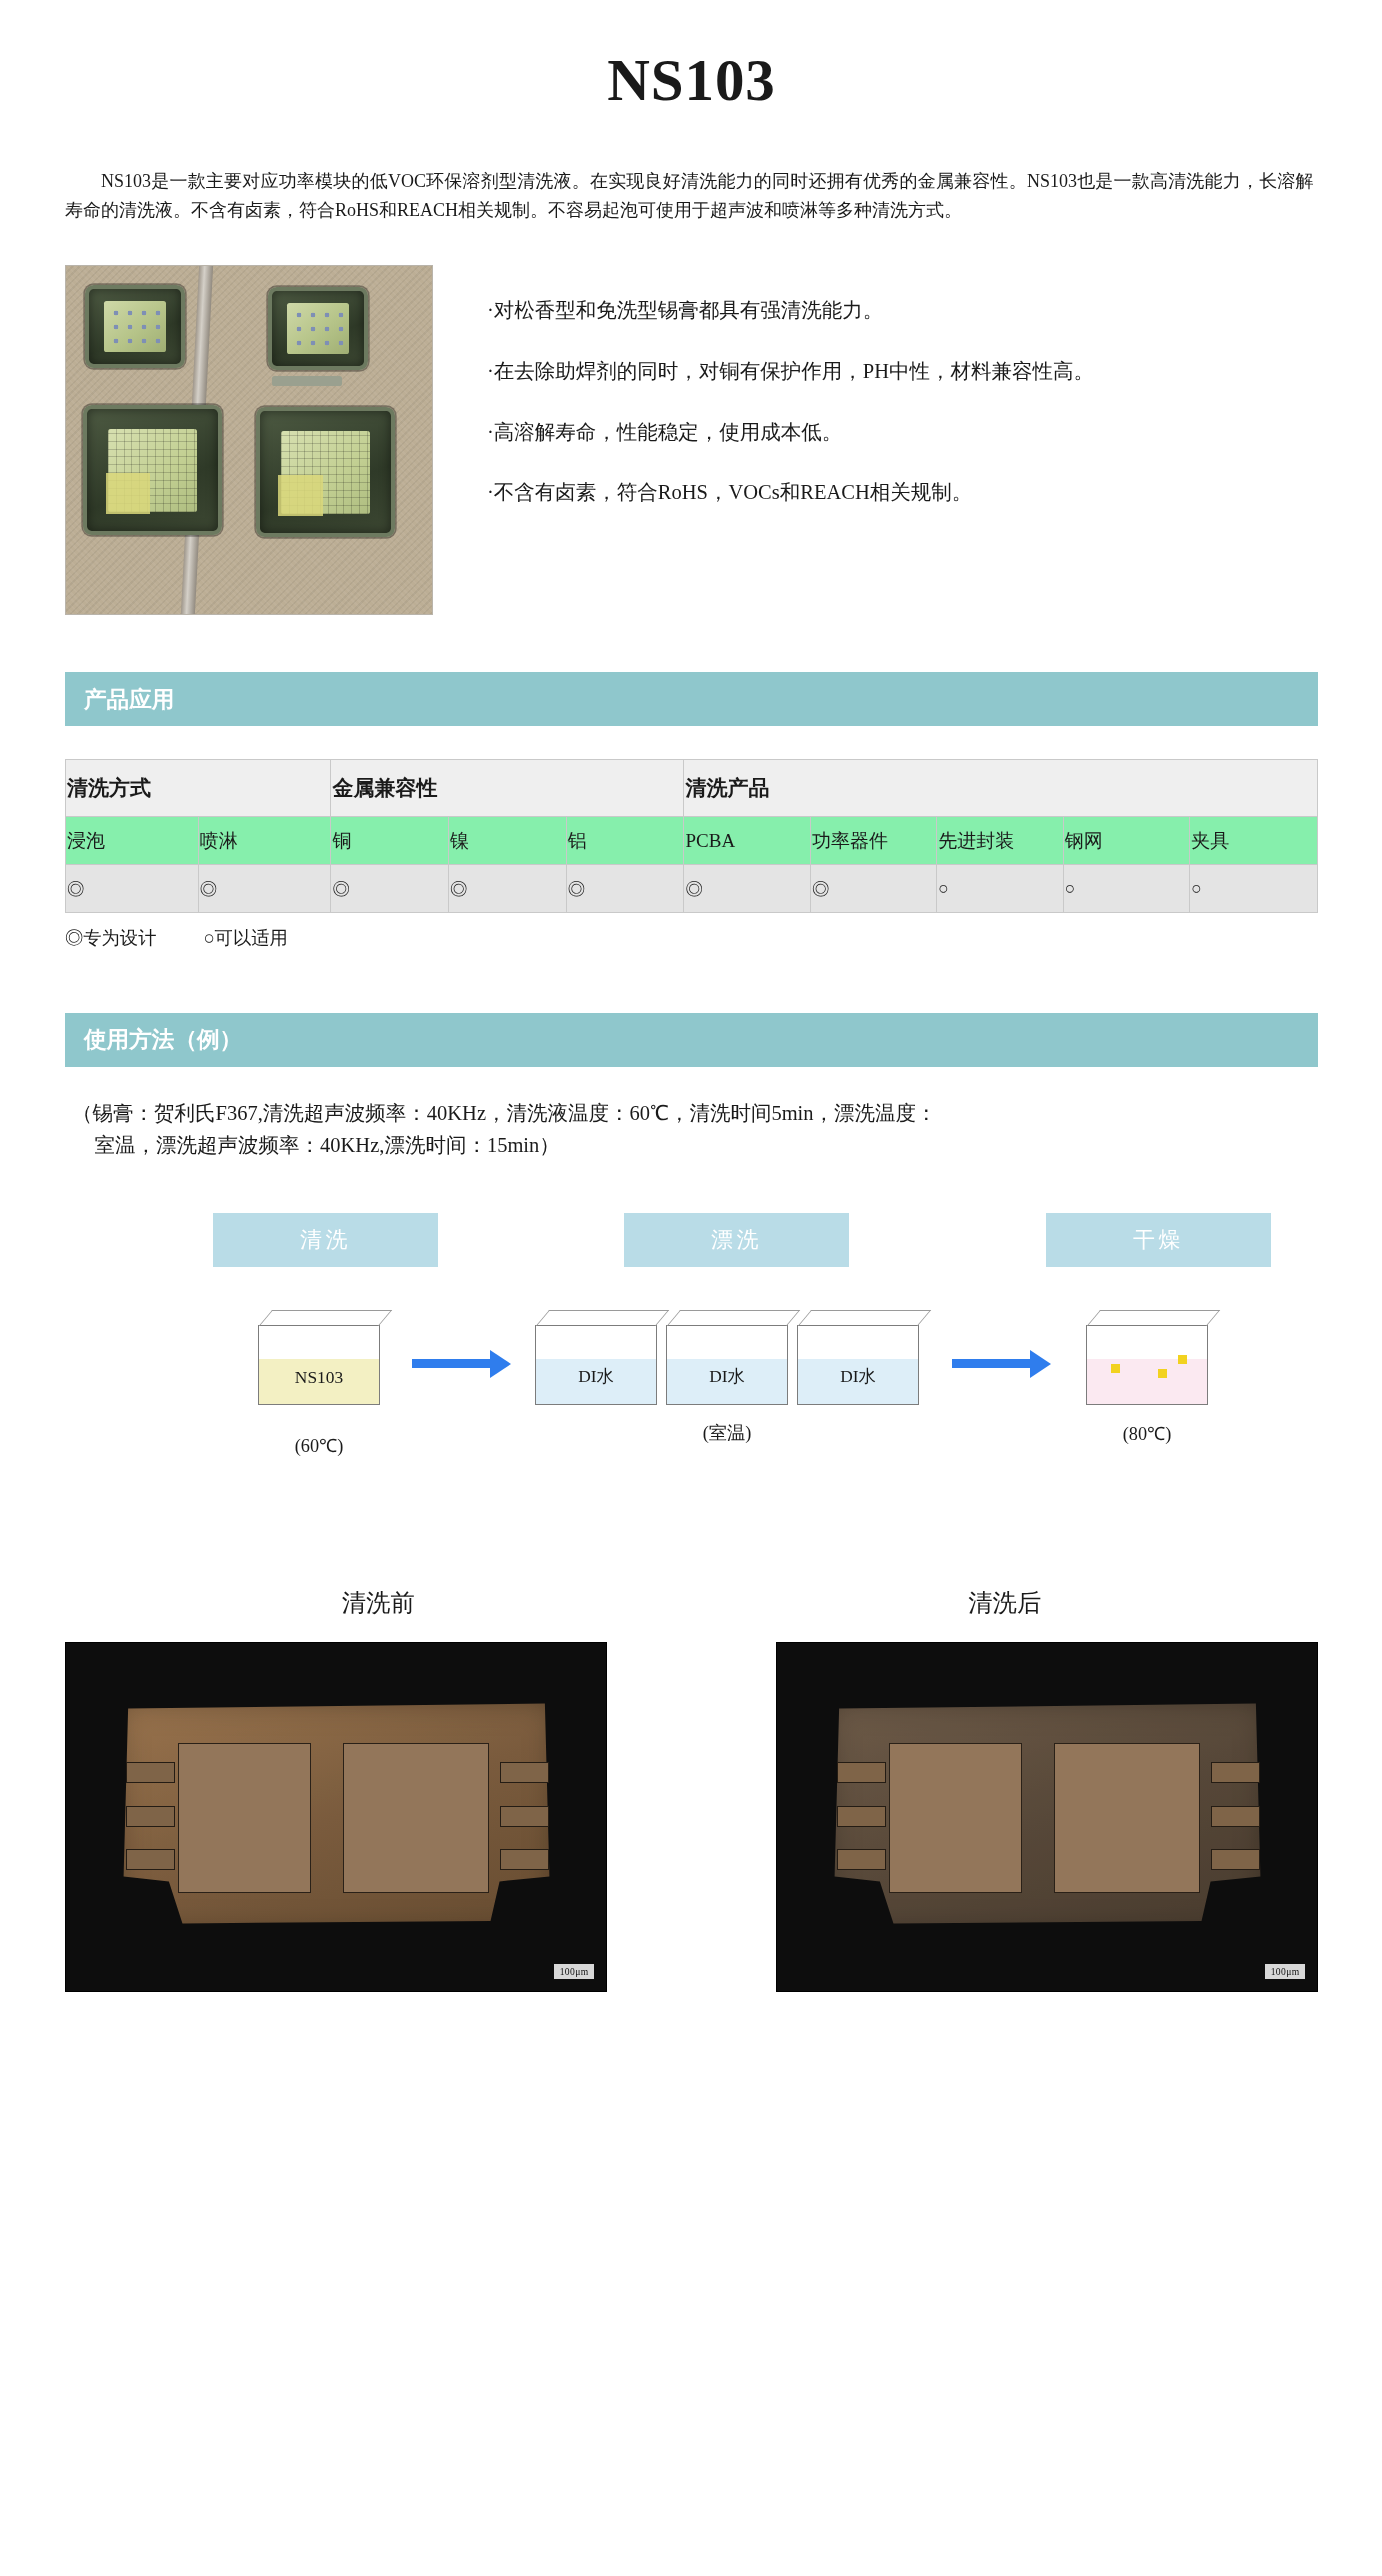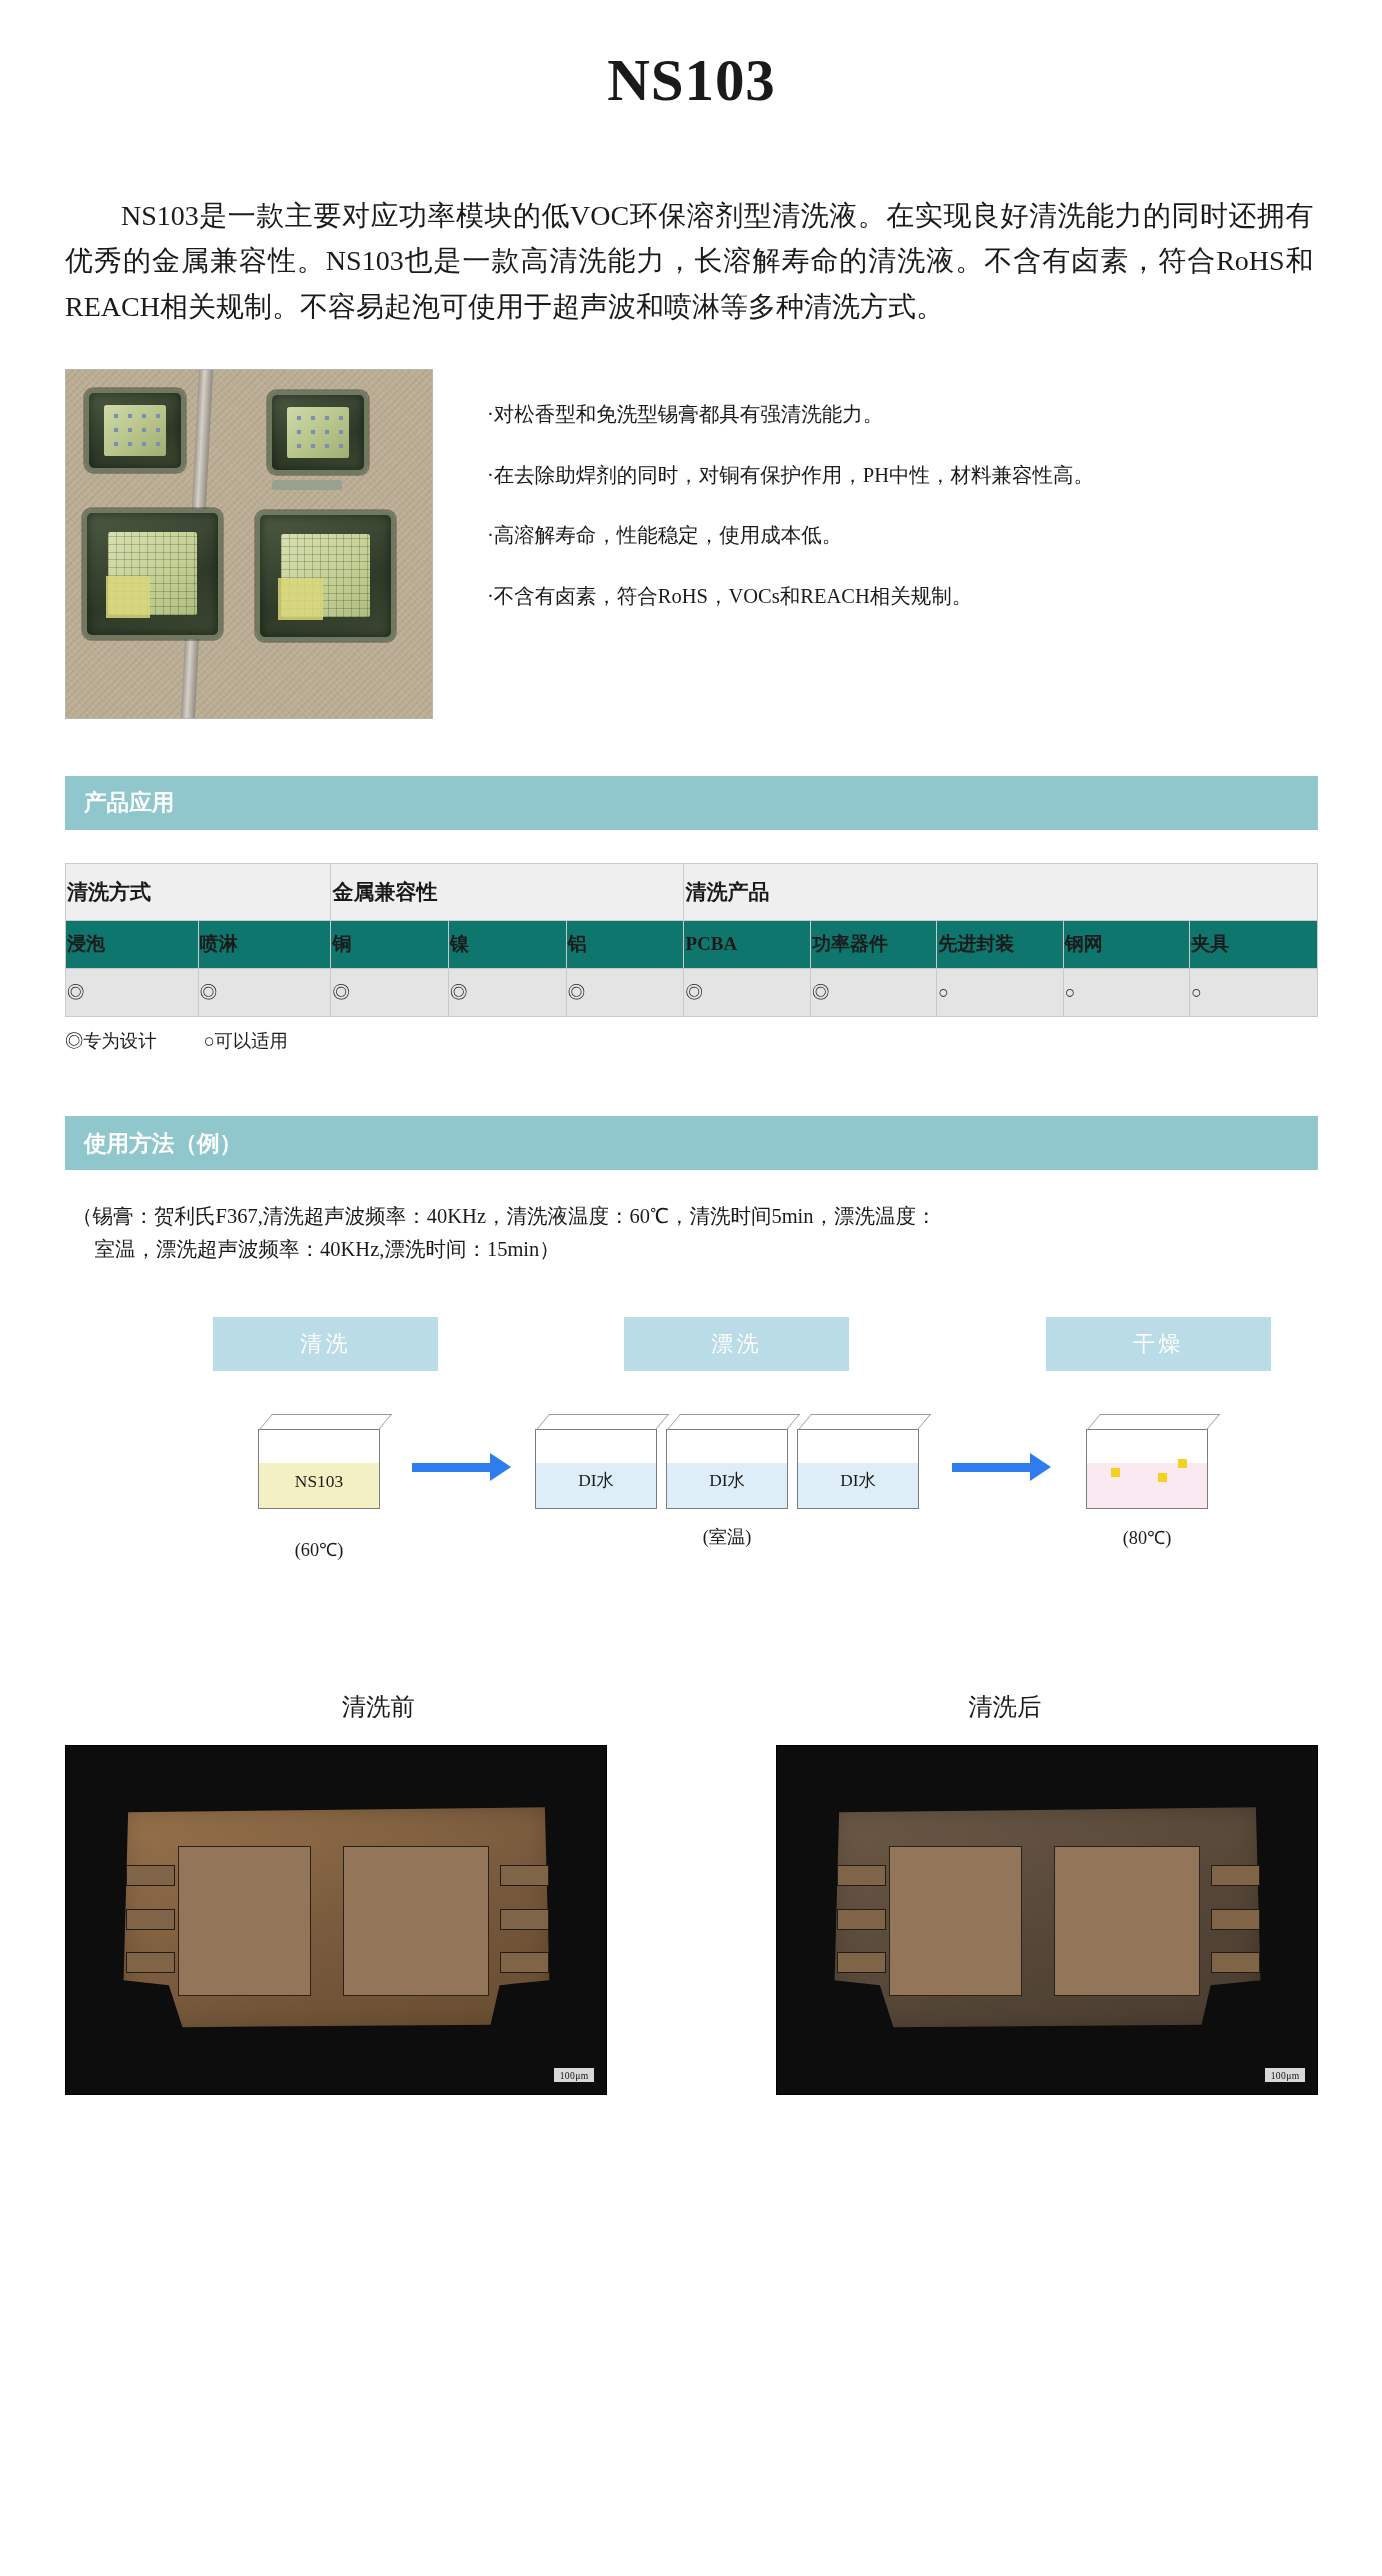--- a/index.html
+++ b/index.html
@@ -36,22 +36,22 @@
     text-align: center;
     font-size: 40px;
     font-weight: 700;
     margin-top: 14px;
     line-height: 1.1;
     font-family: "Liberation Serif", serif;
   }
 
   
   .intro {
-    margin-top: 80px;
-    font-size: 28px;
+    margin-top: 54px;
+    font-size: 18px;
     line-height: 1.62;
     text-align: justify;
     text-indent: 2em;
     padding: 0 4.4px 0 0;
   }
 
   
   .photo-row {
     margin-top: 40px;
     display: flex;
@@ -178,23 +178,23 @@
     font-size: 19px;
     color: #1a1a1a;
   }
   table.app tr.head th {
     background: #efefef;
     height: 54px;
     font-weight: 700;
     font-size: 21px;
   }
   table.app tr.sub td {
-    background: #0f766e;
+    background: #86efac;
     height: 45px;
-    font-weight: 700;
+    font-weight: 400;
   }
   table.app tr.marks td {
     background: #e4e4e4;
     height: 45px;
     font-size: 17.4px;
   }
   .legend {
     margin-top: 11.3px;
     font-size: 18.3px;
   }

